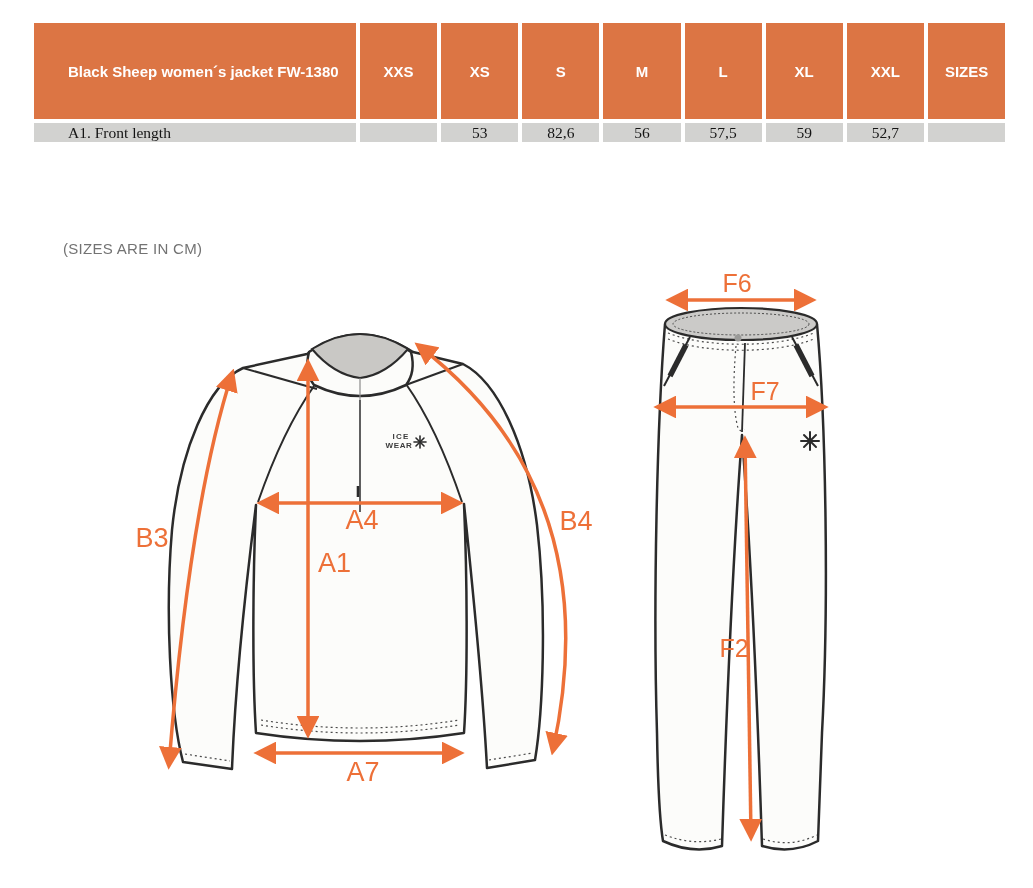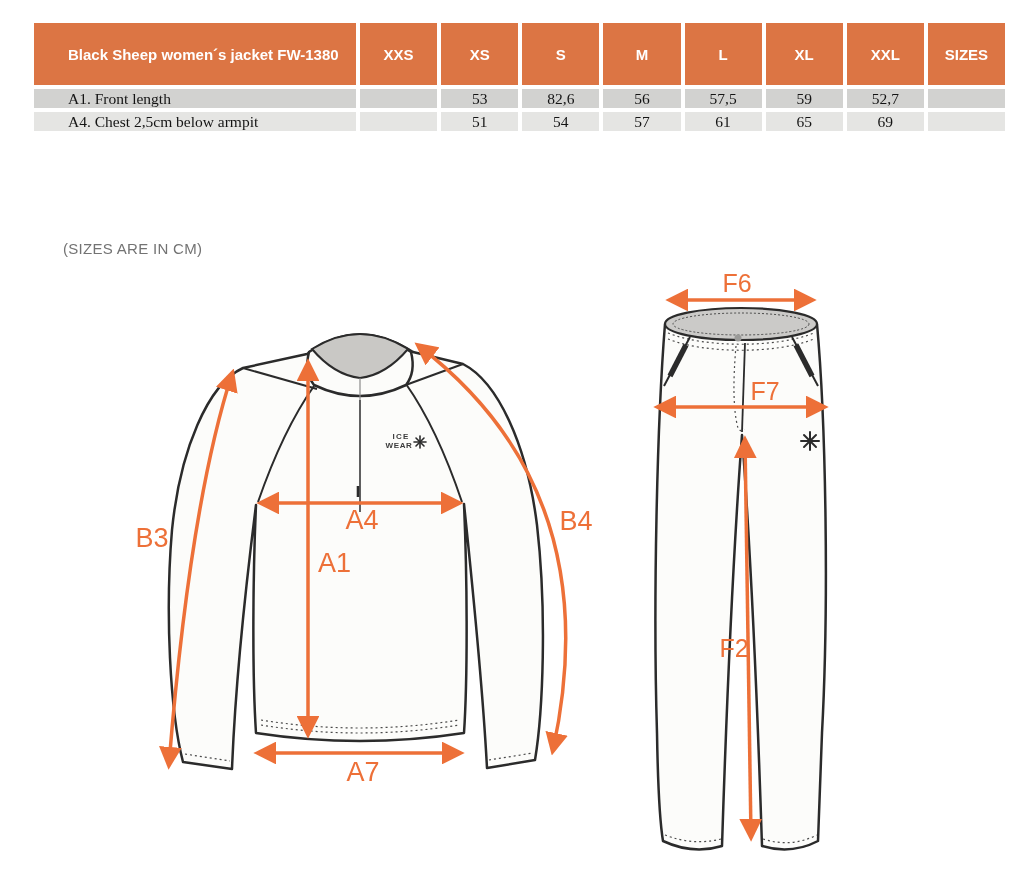--- a/index.html
+++ b/index.html
@@ -9,21 +9,21 @@
   }
   
   table.size-chart{
     position:absolute;left:30px;top:19px;width:979px;
     border-collapse:separate;border-spacing:4px;table-layout:fixed;
   }
   col.c-label{width:322px;}
   .size-chart th{
     background:#DC7544;color:#ffffff;
     font:bold 15px "Liberation Sans",sans-serif;
-    height:62px;text-align:center;padding:0;
+    height:62px;text-align:center;padding:17px;
   }
   .size-chart th.label{text-align:left;padding-left:34px;}
   .size-chart td{
     font:15.5px "Liberation Serif",serif;color:#141414;
     height:19px;text-align:center;padding:0;
   }
   .size-chart td.label{text-align:left;padding-left:34px;}
   .size-chart tbody tr:nth-child(odd) td{background:#D2D2D0;}
   .size-chart tbody tr:nth-child(even) td{background:#E5E5E3;}
   
@@ -74,31 +74,20 @@
       <td class="label">A1. Front length</td>
       <td></td>
       <td>53</td>
       <td>82,6</td>
       <td>56</td>
       <td>57,5</td>
       <td>59</td>
       <td>52,7</td>
       <td></td>
     </tr>
-    <tr>
-      <td class="label">A4. Chest 2,5cm below armpit</td>
-      <td></td>
-      <td>51</td>
-      <td>54</td>
-      <td>57</td>
-      <td>61</td>
-      <td>65</td>
-      <td>69</td>
-      <td></td>
-    </tr>
   </tbody>
 </table>
 
 <div class="sizes-note">(SIZES ARE IN CM)</div>
 
 <svg class="jacket" width="530" height="530" viewBox="0 0 530 530">
   <defs>
     <marker id="ah-j" viewBox="0 0 10 10" refX="7.5" refY="5" markerWidth="6.5" markerHeight="6.5" orient="auto-start-reverse">
         <path d="M0,0 L10,5 L0,10 Z" fill="#ED7038"></path>
       </marker>

